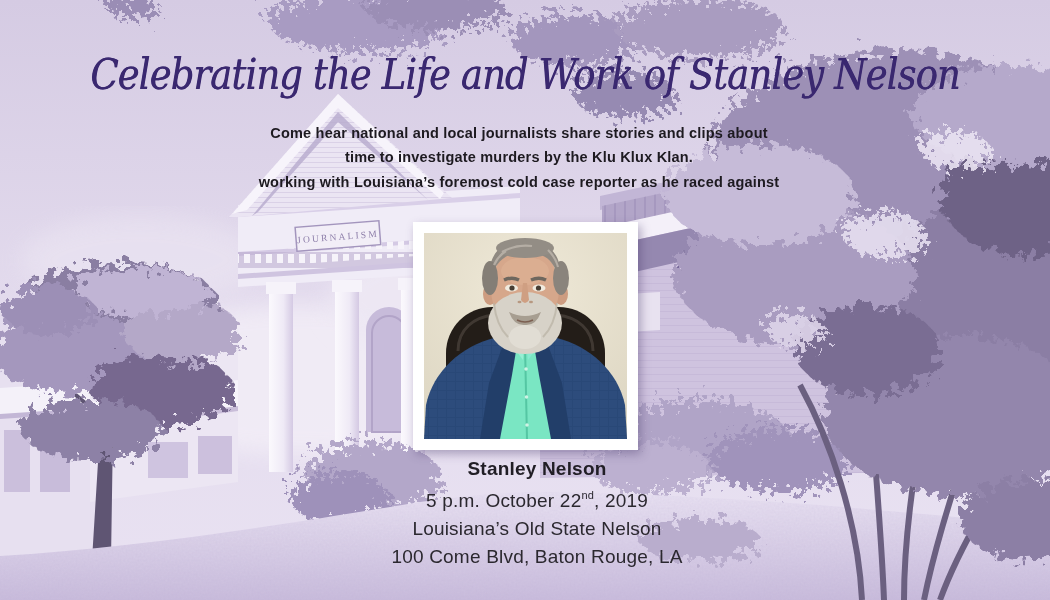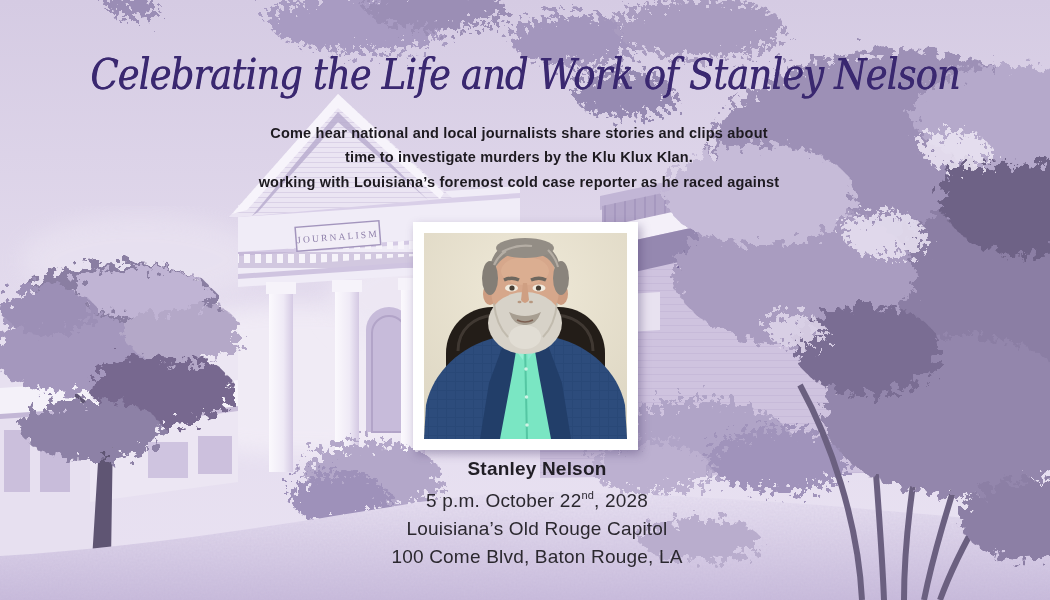--- a/index.html
+++ b/index.html
@@ -300,18 +300,18 @@
           <ellipse cx="66" cy="45" rx="8" ry="17" fill="#847e76"></ellipse>
           <ellipse cx="137" cy="45" rx="8" ry="17" fill="#8a847c"></ellipse>
           <path d="M78,19 Q92,11 108,13 M70,32 Q74,23 82,18 M124,17 Q132,25 134,34" stroke="#beb7ac" stroke-width="2.2" fill="none" opacity=".8"></path>
         </g>
       </g>
     </svg>
   </div>
 
   <div class="details">
     <div class="name">Stanley Nelson</div>
-    <div class="line"><span>5 p.m. October 22</span><sup>nd</sup><span>, 2028</span></div>
-    <div class="line">Louisiana’s Old Rouge Capitol</div>
+    <div class="line"><span>5 p.m. October 22</span><sup>nd</sup><span>, 2019</span></div>
+    <div class="line">Louisiana’s Old State Nelson</div>
     <div class="line">100 Come Blvd, Baton Rouge, LA</div>
   </div>
 
 </div>
 
 </body></html>

